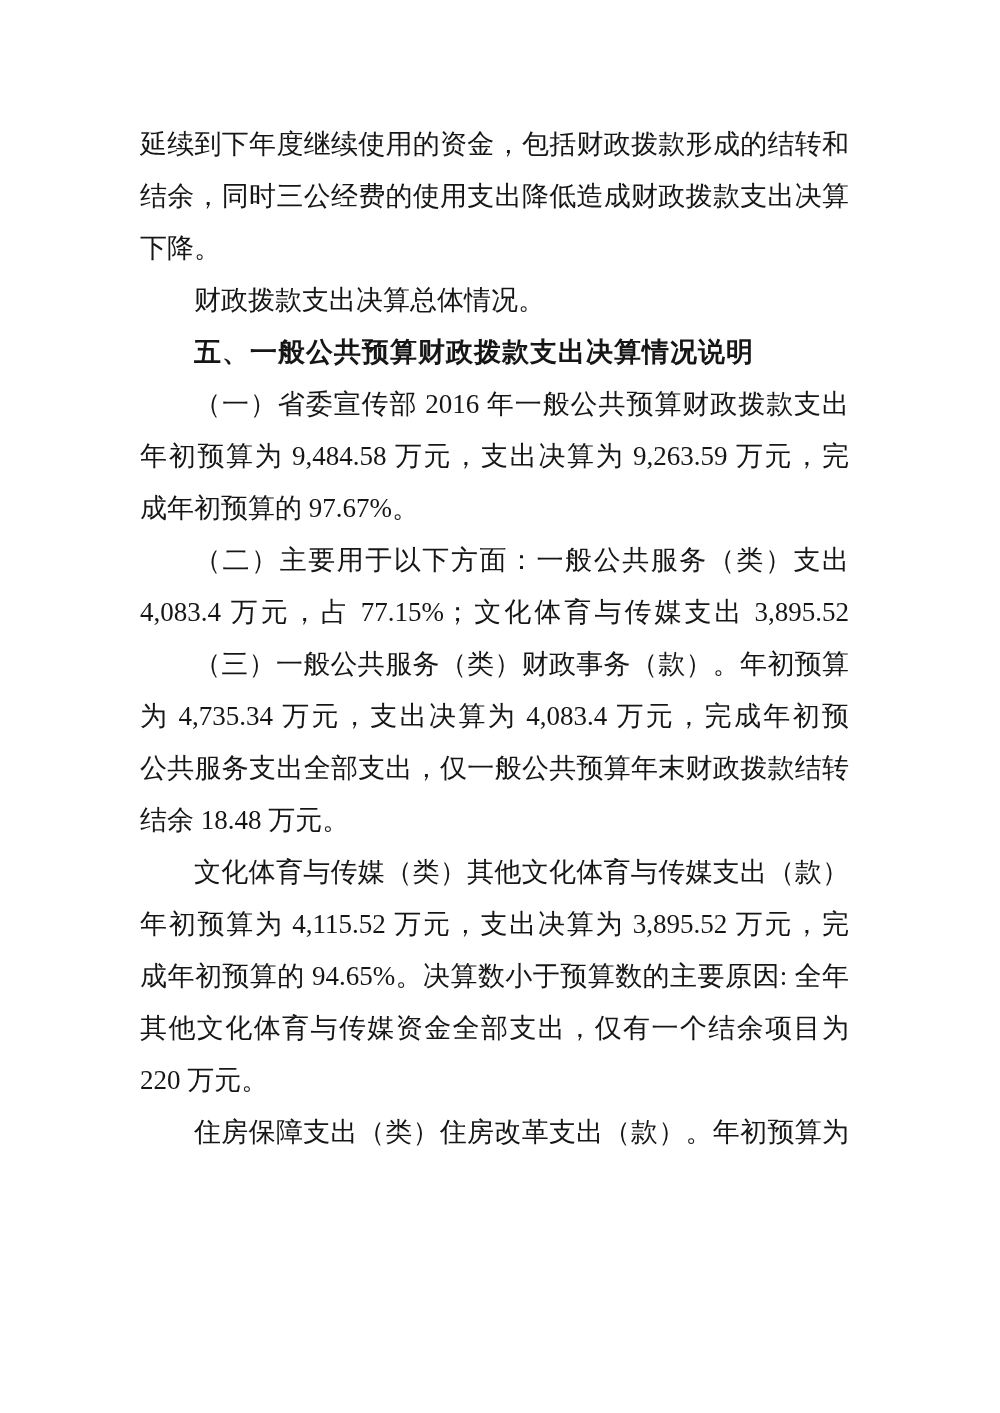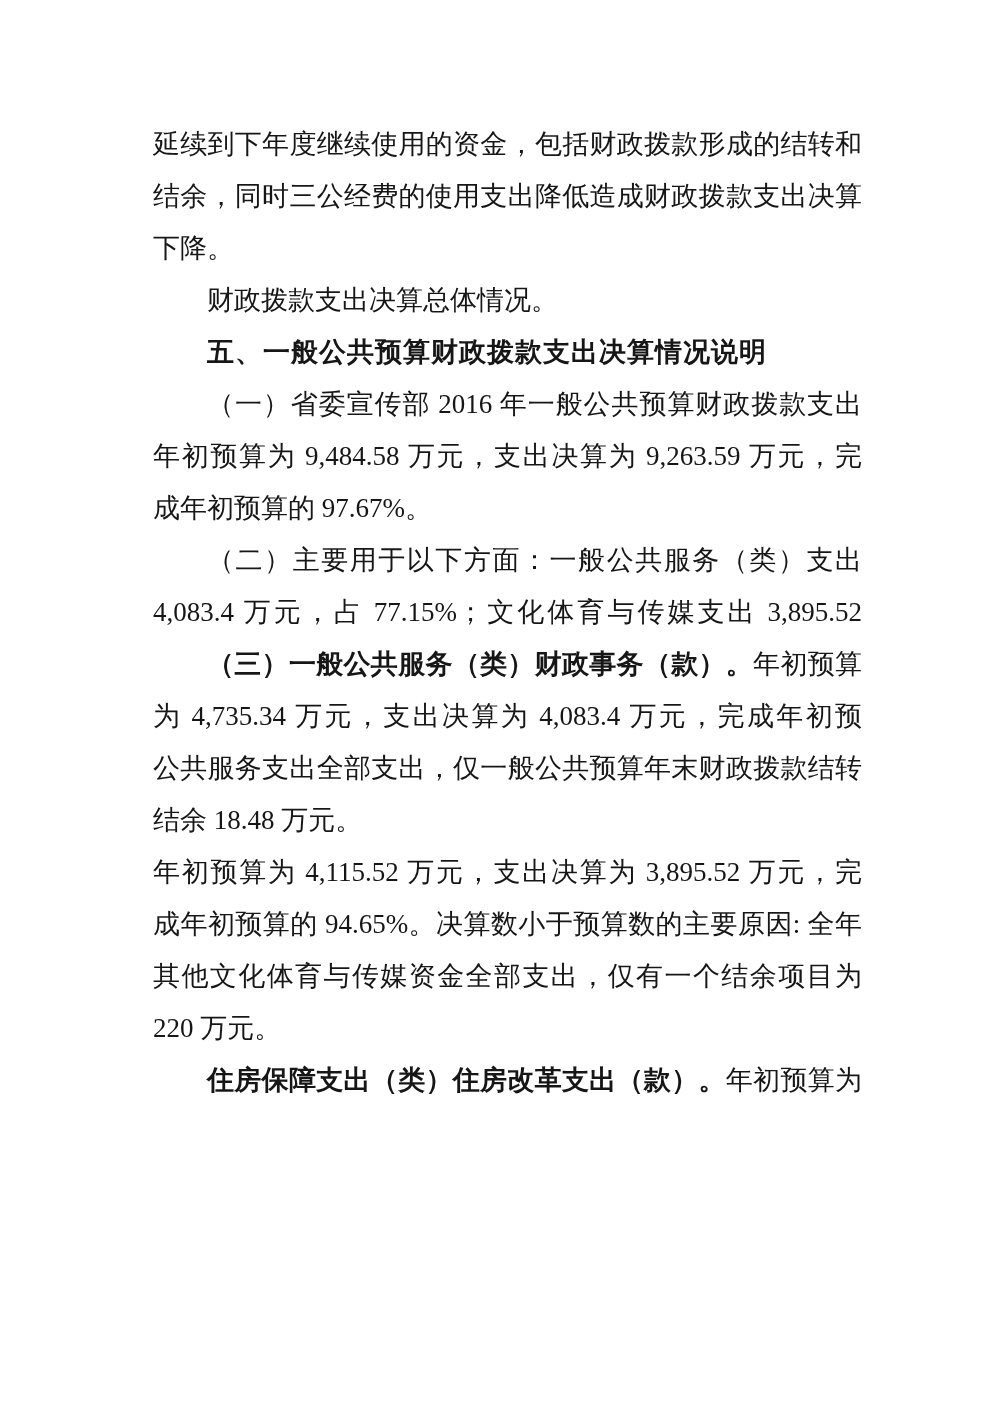--- a/index.html
+++ b/index.html
@@ -10,21 +10,21 @@
   .page {
     position: relative;
     width: 1000px;
     height: 1413px;
     background: #ffffff;
     overflow: hidden;
     font-family: "Liberation Serif", "DejaVu Serif", serif;
   }
   .content {
     position: absolute;
-    left: 153px;
+    left: 140px;
     top: 118px;
     width: 709px;
   }
   .line {
     height: 52px;
     line-height: 52px;
     font-size: 27px;
     color: #161616;
     text-align: justify;
     text-align-last: justify;
@@ -35,21 +35,21 @@
     text-align: center;
     text-align-last: left;
   }
   .line.ind {
     text-indent: 54px;
   }
   .seg-normal {
     font-weight: normal;
   }
   .seg-bold {
-    font-weight: 700;
+    font-weight: 400;
   }
   .seg-heading {
     font-weight: 700;
     font-family: "DejaVu Sans", "Liberation Sans", sans-serif;
     letter-spacing: 1px;
   }
 </style>
 </head>
 <body>
 
@@ -62,19 +62,20 @@
       <div class="line nj ind"><span class="seg-heading">五、一般公共预算财政拨款支出决算情况说明</span></div>
       <div class="line ind"><span class="seg-normal">（一）省委宣传部 2016 年一般公共预算财政拨款支出</span></div>
       <div class="line"><span class="seg-normal">年初预算为 9,484.58 万元，支出决算为 9,263.59 万元，完</span></div>
       <div class="line nj"><span class="seg-normal">成年初预算的 97.67%。</span></div>
       <div class="line ind"><span class="seg-normal">（二）主要用于以下方面：一般公共服务（类）支出</span></div>
       <div class="line"><span class="seg-normal">4,083.4 万元，占 77.15%；文化体育与传媒支出 3,895.52</span></div>
       <div class="line ind"><span class="seg-bold">（三）一般公共服务（类）财政事务（款）。</span><span class="seg-normal">年初预算</span></div>
       <div class="line"><span class="seg-normal">为 4,735.34 万元，支出决算为 4,083.4 万元，完成年初预</span></div>
       <div class="line"><span class="seg-normal">公共服务支出全部支出，仅一般公共预算年末财政拨款结转</span></div>
       <div class="line nj"><span class="seg-normal">结余 18.48 万元。</span></div>
+      <div class="line ind"><span class="seg-bold">文化体育与传媒（类）其他文化体育与传媒支出（款）</span></div>
       <div class="line"><span class="seg-normal">年初预算为 4,115.52 万元，支出决算为 3,895.52 万元，完</span></div>
       <div class="line"><span class="seg-normal">成年初预算的 94.65%。决算数小于预算数的主要原因: 全年</span></div>
       <div class="line"><span class="seg-normal">其他文化体育与传媒资金全部支出，仅有一个结余项目为</span></div>
       <div class="line nj"><span class="seg-normal">220 万元。</span></div>
       <div class="line ind"><span class="seg-bold">住房保障支出（类）住房改革支出（款）。</span><span class="seg-normal">年初预算为</span></div>
     </div>
 </div>
 
 </body></html>

